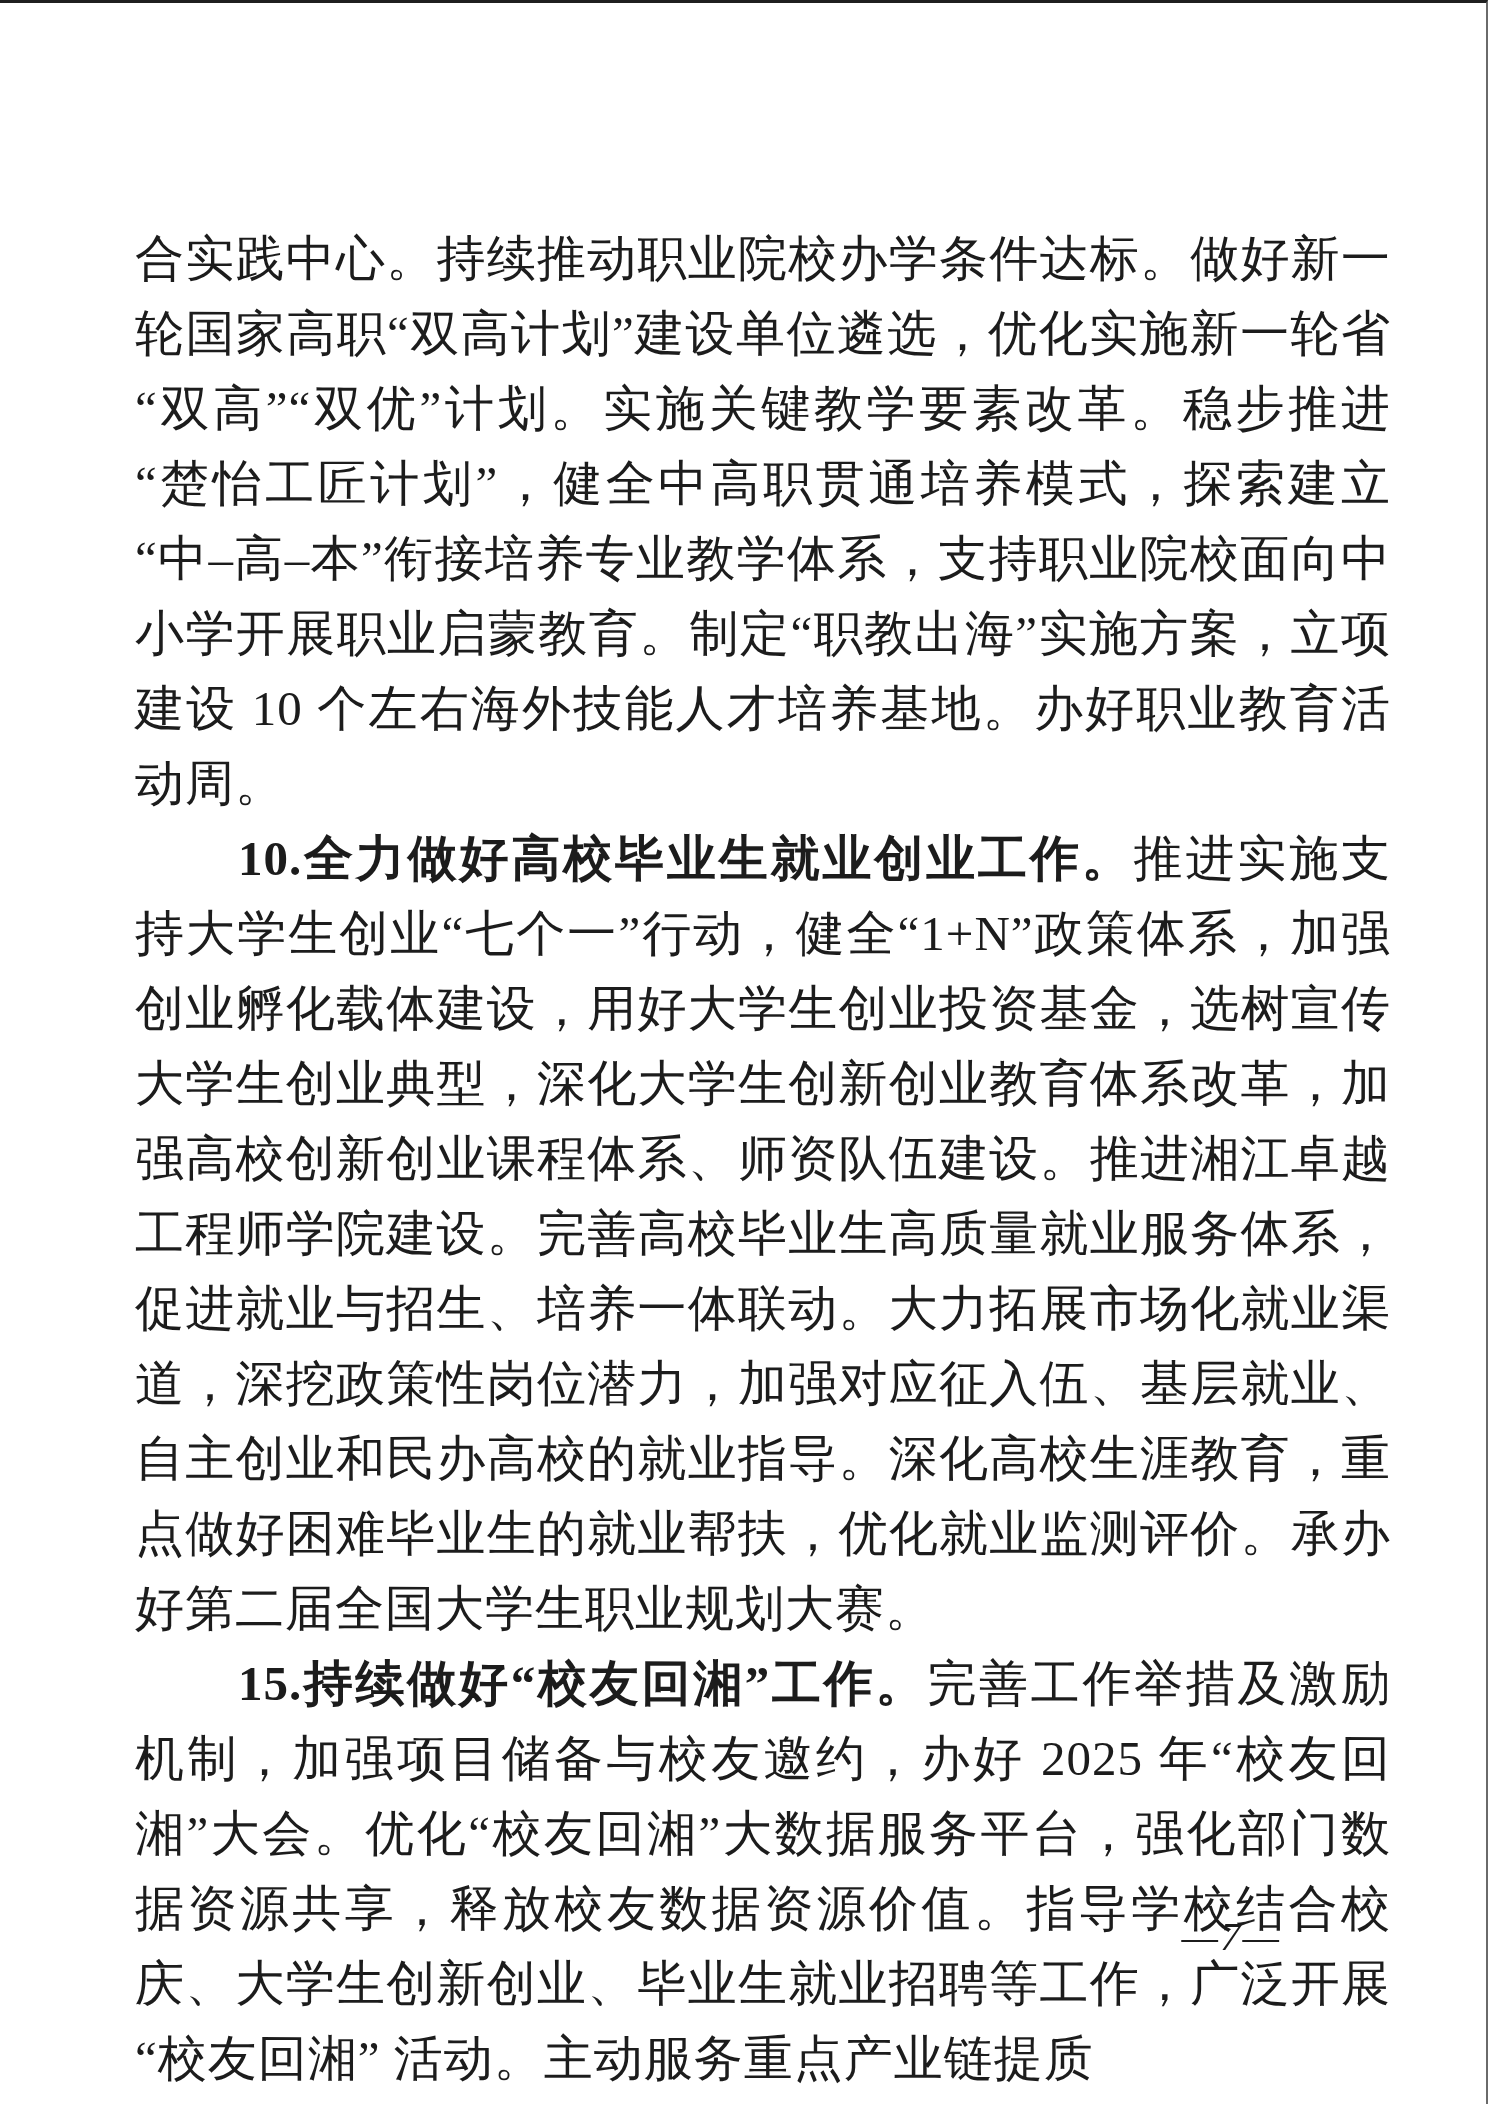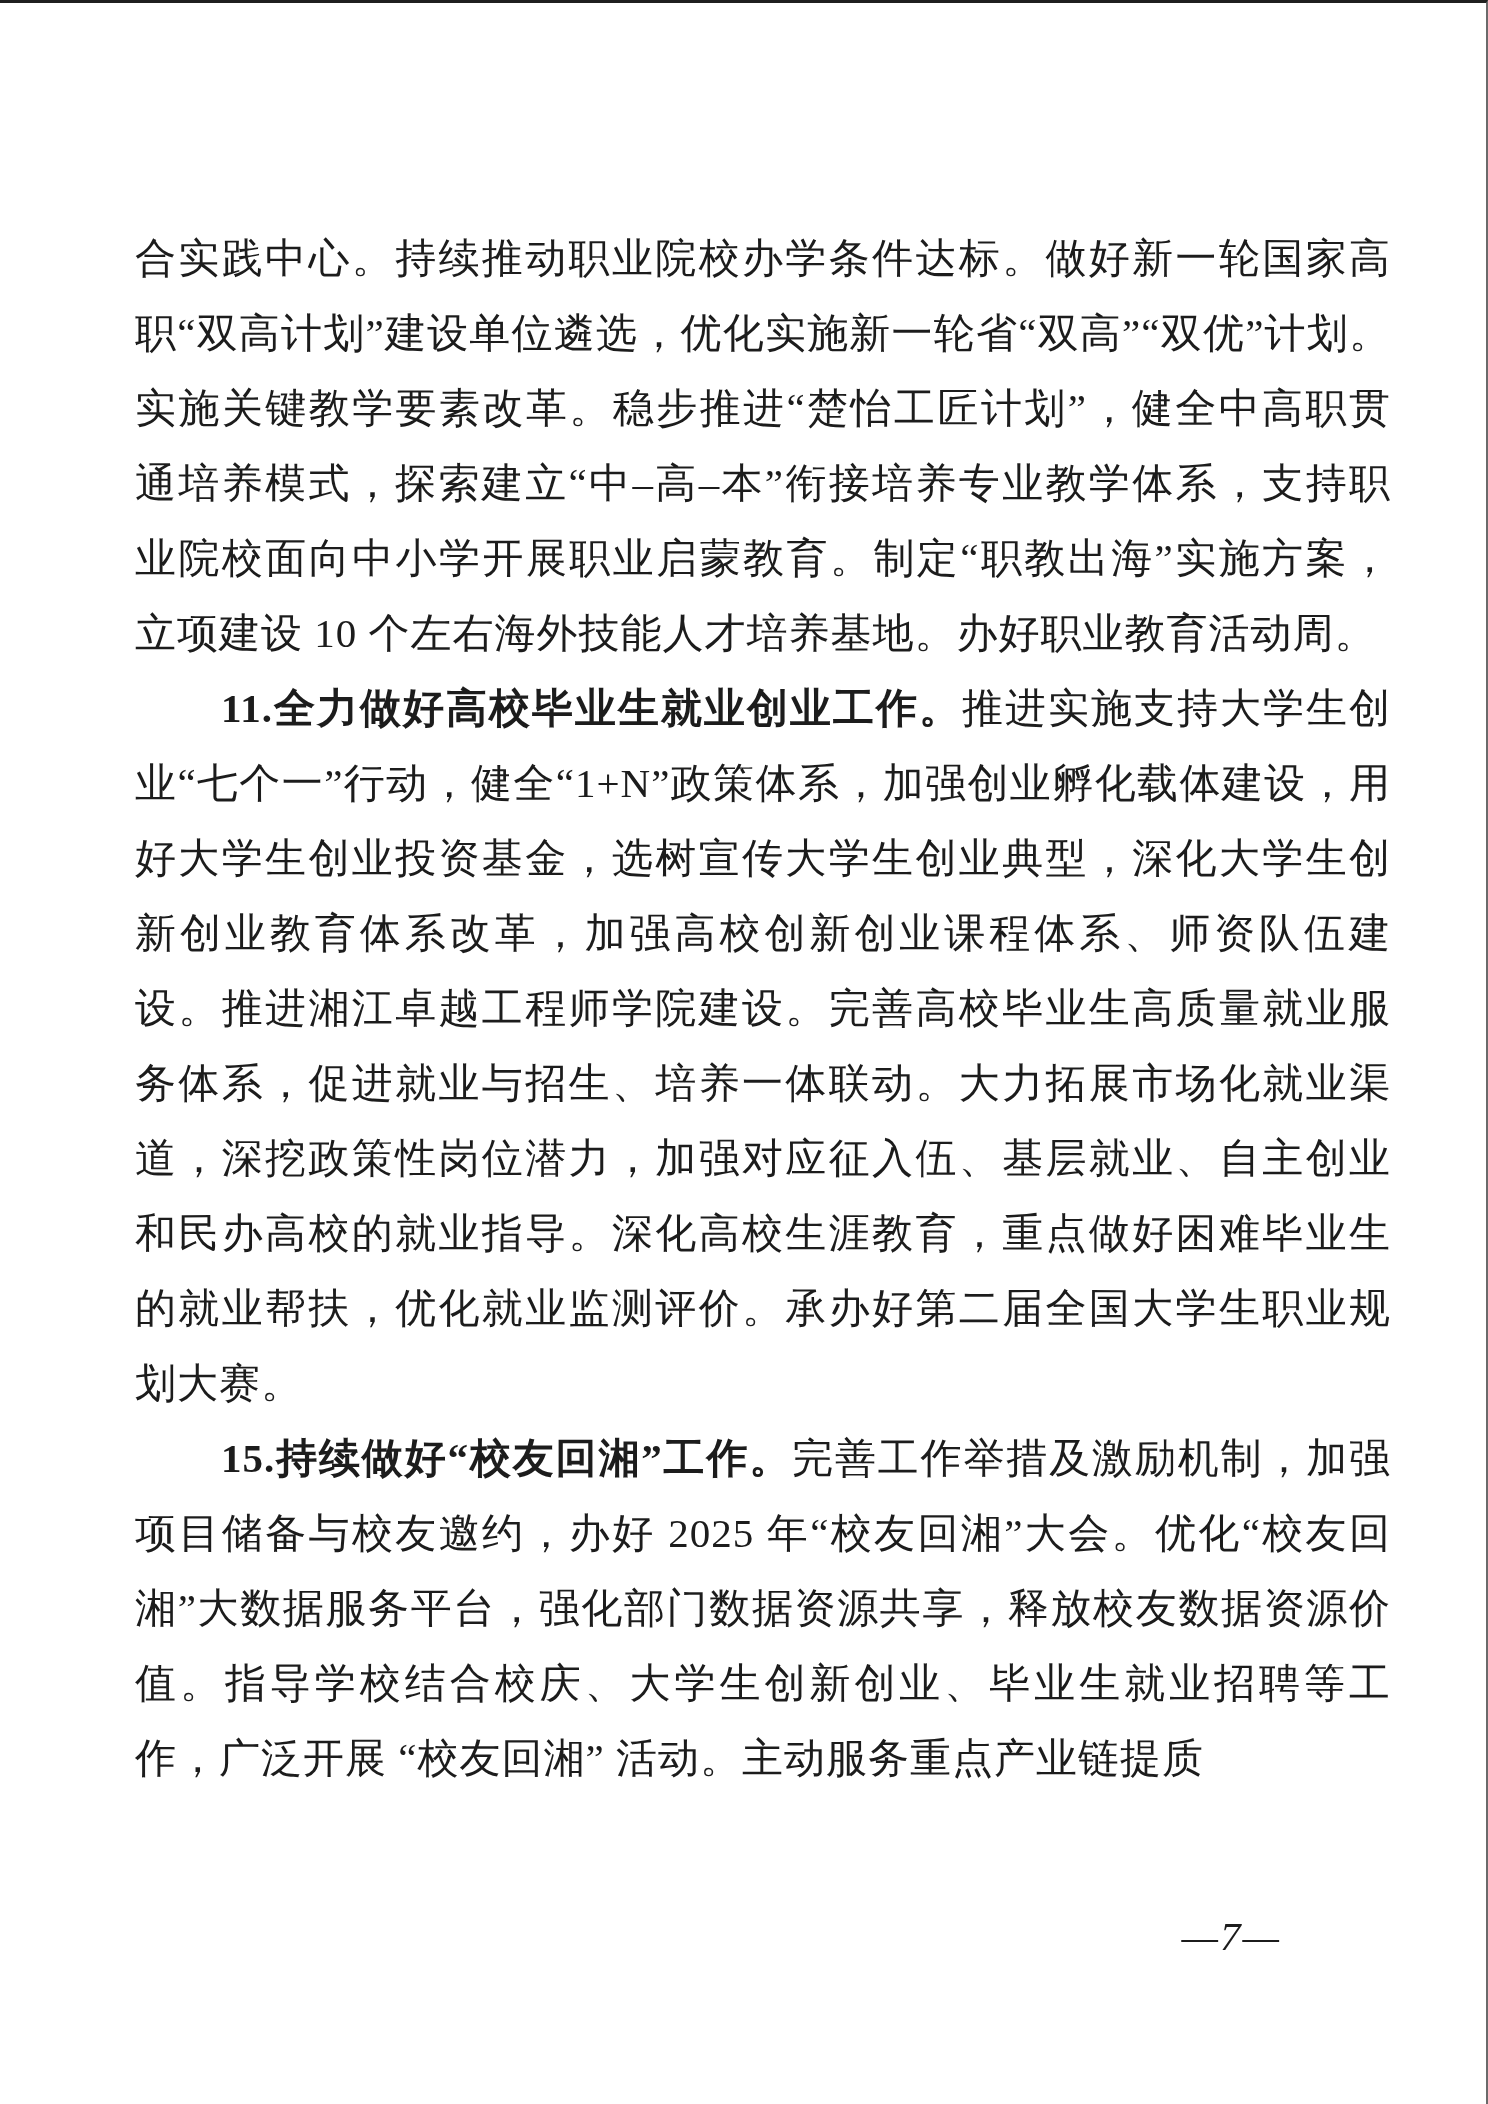--- a/index.html
+++ b/index.html
@@ -18,21 +18,21 @@
     border-right: 2px solid #6a6a6a;
     overflow: hidden;
     font-family: "Liberation Serif", "DejaVu Serif", serif;
   }
   .text-block {
     position: absolute;
     left: 135px;
     top: 218px;
     width: 1256px;
     color: #1c1c1c;
-    font-size: 41px;
+    font-size: 49px;
     line-height: 75px;
     text-align: justify;
     text-justify: inter-character;
     letter-spacing: 1px;
   }
   .para {
     margin: 0;
     padding: 0;
   }
   .para.indent {
@@ -51,17 +51,17 @@
     color: #1c1c1c;
     letter-spacing: 2px;
   }
 </style>
 </head>
 <body>
 
 <div class="page">
   <div class="text-block">
       <p class="para"><span class="seg">合实践中心。持续推动职业院校办学条件达标。做好新一轮国家高职“双高计划”建设单位遴选，优化实施新一轮省“双高”“双优”计划。实施关键教学要素改革。稳步推进“楚怡工匠计划”，健全中高职贯通培养模式，探索建立“中–高–本”衔接培养专业教学体系，支持职业院校面向中小学开展职业启蒙教育。制定“职教出海”实施方案，立项建设 10 个左右海外技能人才培养基地。办好职业教育活动周。</span></p>
-      <p class="para indent"><span class="seg bold">11.全力做好高校毕业生就业创业工作。</span><span class="seg">推进实施支持大学生创业“七个一”行动，健全“1+N”政策体系，加强创业孵化载体建设，用好大学生创业投资基金，选树宣传大学生创业典型，深化大学生创新创业教育体系改革，加强高校创新创业课程体系、师资队伍建设。推进湘江卓越工程师学院建设。完善高校毕业生高质量就业服务体系，促进就业与招生、培养一体联动。大力拓展市场化就业渠道，深挖政策性岗位潜力，加强对应征入伍、基层就业、自主创业和民办高校的就业指导。深化高校生涯教育，重点做好困难毕业生的就业帮扶，优化就业监测评价。承办好第二届全国大学生职业规划大赛。</span></p>
+      <p class="para indent"><span class="seg bold">10.全力做好高校毕业生就业创业工作。</span><span class="seg">推进实施支持大学生创业“七个一”行动，健全“1+N”政策体系，加强创业孵化载体建设，用好大学生创业投资基金，选树宣传大学生创业典型，深化大学生创新创业教育体系改革，加强高校创新创业课程体系、师资队伍建设。推进湘江卓越工程师学院建设。完善高校毕业生高质量就业服务体系，促进就业与招生、培养一体联动。大力拓展市场化就业渠道，深挖政策性岗位潜力，加强对应征入伍、基层就业、自主创业和民办高校的就业指导。深化高校生涯教育，重点做好困难毕业生的就业帮扶，优化就业监测评价。承办好第二届全国大学生职业规划大赛。</span></p>
       <p class="para indent"><span class="seg bold">15.持续做好“校友回湘”工作。</span><span class="seg">完善工作举措及激励机制，加强项目储备与校友邀约，办好 2025 年“校友回湘”大会。优化“校友回湘”大数据服务平台，强化部门数据资源共享，释放校友数据资源价值。指导学校结合校庆、大学生创新创业、毕业生就业招聘等工作，广泛开展 “校友回湘” 活动。主动服务重点产业链提质</span></p>
     </div>
   <div class="page-number">—7—</div>
 </div>
 
 </body></html>

